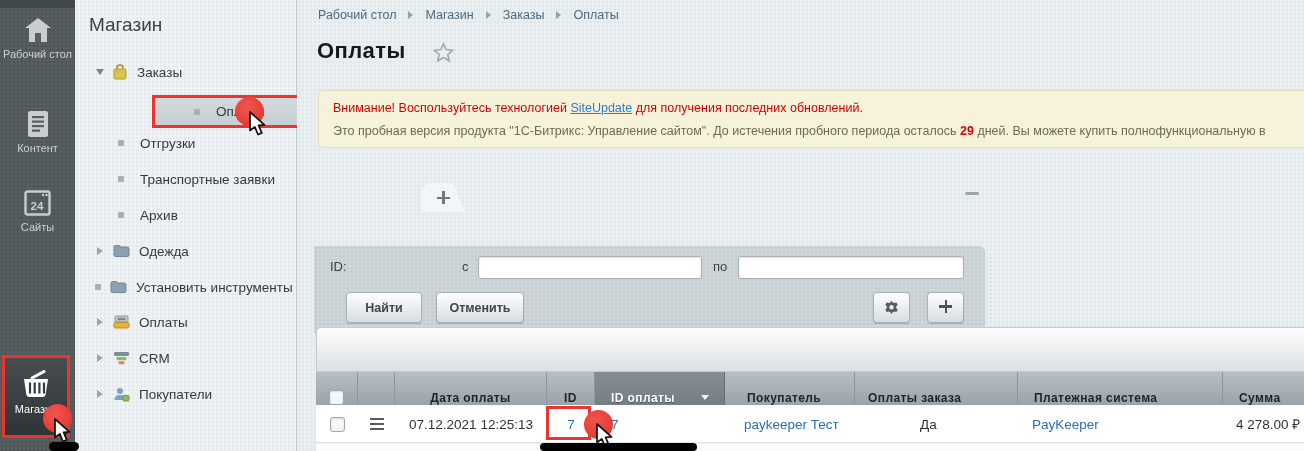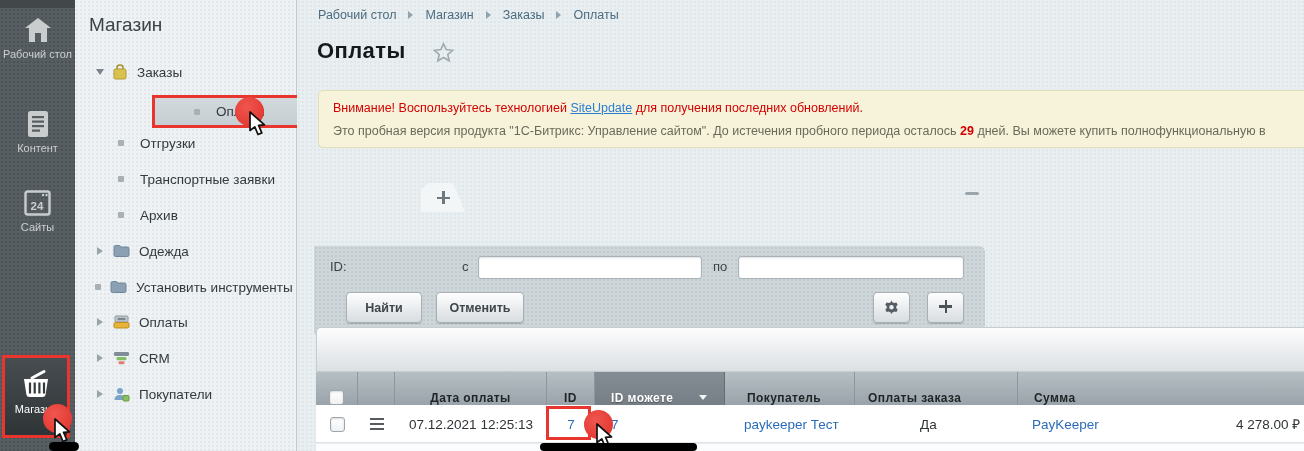--- a/index.html
+++ b/index.html
@@ -296,25 +296,26 @@
       <div class="grid-toolbar"></div>
 
       <div class="grid-head">
         <div class="hcell w-sel center">
             <span class="checkbox"></span>
           </div>
         <div class="hcell w-menu"></div>
         <div class="hcell w-date center">Дата оплаты</div>
         <div class="hcell w-id center">ID</div>
         <div class="hcell sorted w-order" style="padding-left:16px;">
-            <span>ID можете</span>
+            <span>ID оплаты</span>
             <span class="sort-arrow"></span>
           </div>
         <div class="hcell w-buyer" style="padding-left:22px;">Покупатель</div>
         <div class="hcell w-paid" style="padding-left:13px;">Оплаты заказа</div>
+        <div class="hcell w-sys" style="padding-left:16px;">Платежная система</div>
         <div class="hcell w-sum" style="padding-left:16px;">Сумма</div>
       </div>
 
       <div class="grid-row">
         <div class="rcell w-sel center">
             <span class="checkbox"></span>
           </div>
         <div class="rcell w-menu center">
             <span class="burger"></span>
           </div>

